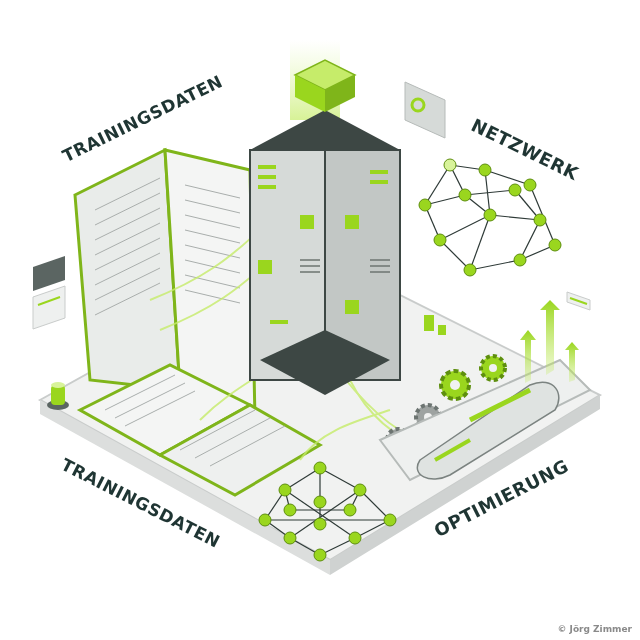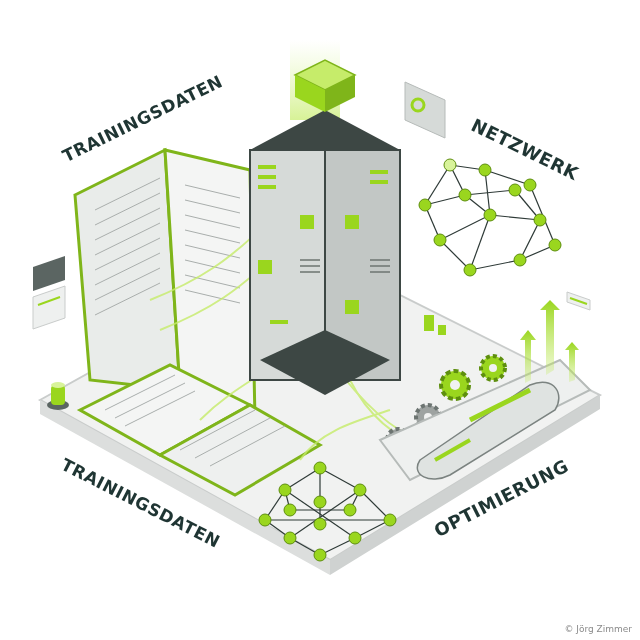--- a/index.html
+++ b/index.html
@@ -3,21 +3,21 @@
 <meta charset="utf-8">
 <style>
   html, body { margin:0; padding:0; background:#ffffff; }
   body { width:640px; height:640px; position:relative; overflow:hidden; font-family:"DejaVu Sans", sans-serif; }
   svg { position:absolute; left:0; top:0; }
   .label { position:absolute; font-family:"DejaVu Sans", sans-serif; font-weight:bold; color:#1f3533; letter-spacing:0.5px; white-space:nowrap; transform-origin:left bottom; }
   .lbl-tl { left:68px; top:146px; font-size:17px; transform:rotate(-26deg); }
   .lbl-tr { left:468px; top:112px; font-size:18px; transform:rotate(26deg); }
   .lbl-bl { left:58px; top:452px; font-size:17px; transform:rotate(27deg); }
   .lbl-br { left:440px; top:520px; font-size:18px; transform:rotate(-27deg); }
-  .copyright { position:absolute; right:8px; bottom:6px; font-size:9px; color:#8a8a8a; }
+  .copyright { position:absolute; right:8px; bottom:6px; font-size:9px; color:#8a8a8a;font-weight:bold; }
 </style>
 </head>
 <body>
 
 <svg width="640" height="640" viewBox="0 0 640 640">
   <defs>
     <linearGradient id="glow" x1="0" y1="0" x2="0" y2="1">
       <stop offset="0" stop-color="#d8f39a" stop-opacity="0"></stop>
       <stop offset="1" stop-color="#c6ec6a" stop-opacity="0.7"></stop>
     </linearGradient>

